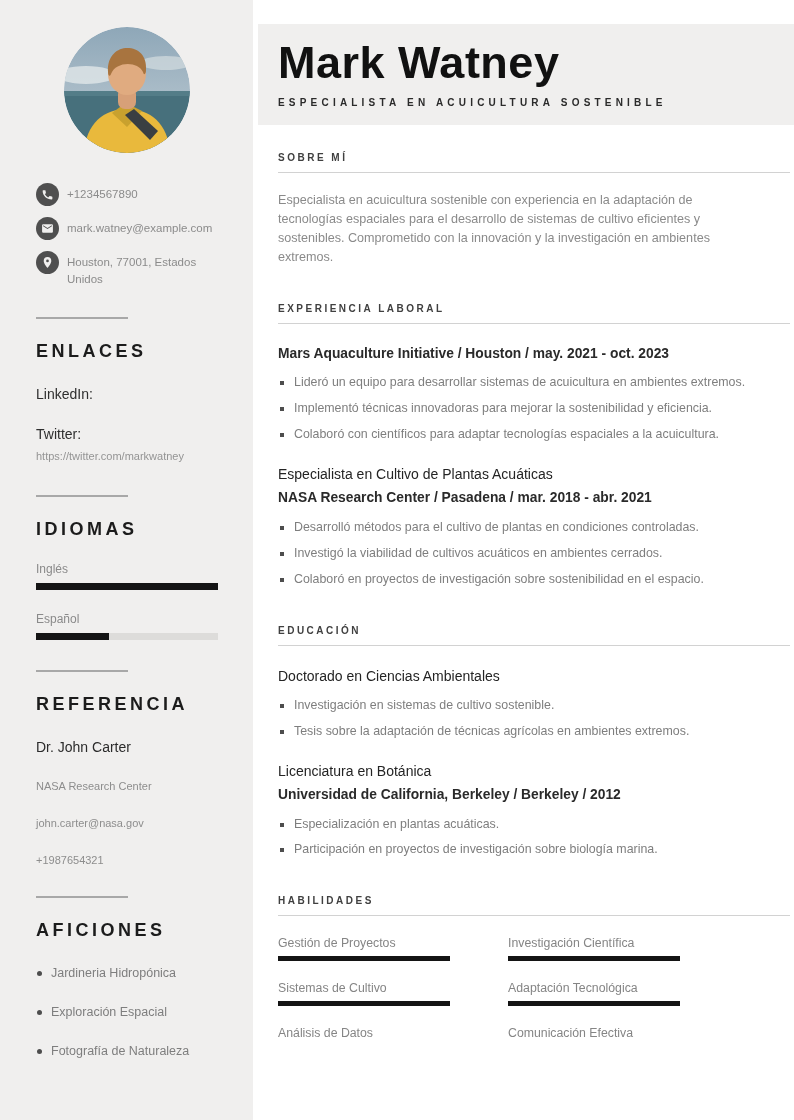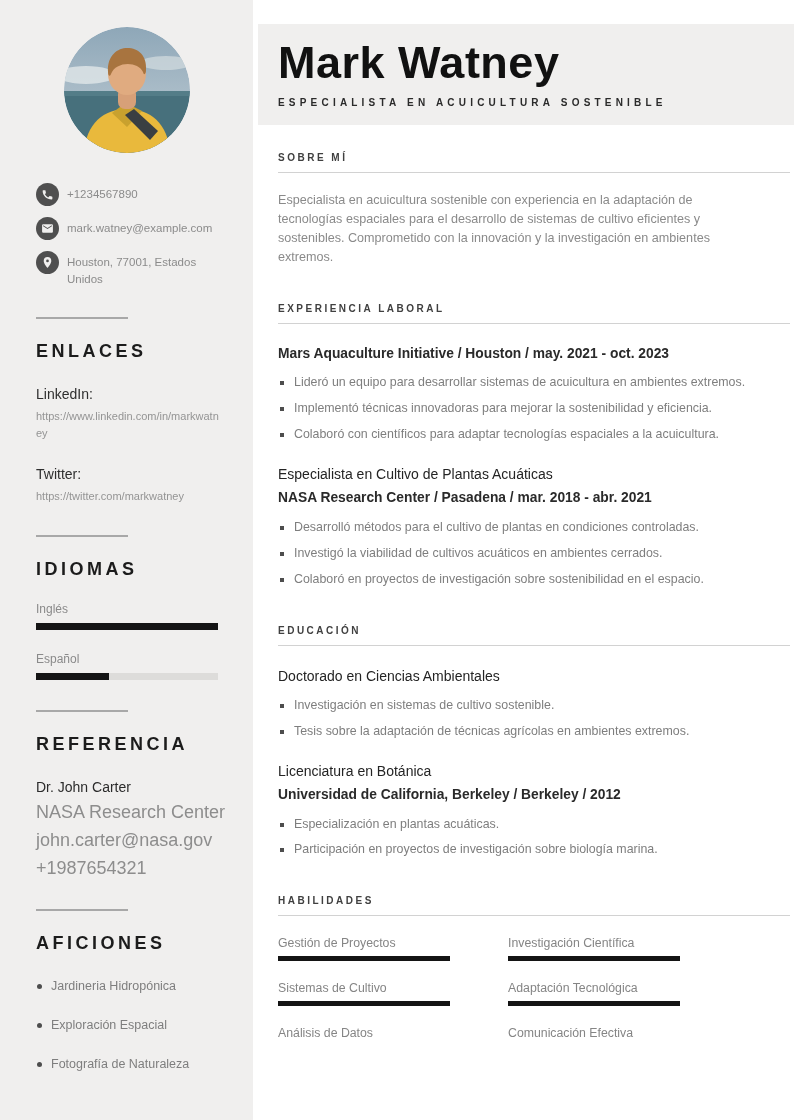--- a/index.html
+++ b/index.html
@@ -21,21 +21,21 @@
   .c-text.noBreak { word-break:normal; }
   .sdiv { width:92px; border-top:2px solid #a8a8a8; margin:30px 0 0 36px; }
   .s-section { margin:22px 0 0 36px; }
   .s-head { font-size:18px; font-weight:bold; letter-spacing:3.5px; color:#1c1c1c; }
   .link-label { font-size:14px; color:#2e2e2e; font-weight:500; margin-top:24px; }
   .link-url { font-size:11px; color:#949494; line-height:1.55; width:184px; word-break:break-all; margin-top:6px; }
   .lang-label { font-size:12px; color:#8a8a8a; margin-top:22px; }
   .bar-track { width:182px; height:7px; background:#dddcda; margin-top:7px; }
   .bar-fill { height:7px; background:#141414; }
   .ref-name { font-size:14px; color:#2b2b2b; font-weight:500; margin-top:24px; }
-  .ref-line { font-size:18px; color:#8d8d8d; margin-top:7px; }
+  .ref-line { font-size:11px; color:#8d8d8d; margin-top:25px; }
   .hobby { position:relative; font-size:12.5px; color:#7e7e7e; padding-left:15px; margin-top:25px; }
   .hobby::before { content:""; position:absolute; left:1px; top:5px; width:5px; height:5px; border-radius:50%; background:#4d4d4d; }
   
   .main { position:absolute; left:253px; top:0; width:541px; }
   .band { margin-top:24px; margin-left:5px; height:101px; background:#f0efee; padding:14px 0 0 20px; }
   .name { font-size:45px; font-weight:bold; color:#111111; letter-spacing:0.5px; line-height:1.1; }
   .job-title-band { font-size:10px; font-weight:600; letter-spacing:4.2px; color:#2b2b2b; margin-top:9px; }
   .content { padding:0 4px 0 25px; }
   .m-section { margin-top:27px; }
   .m-head { font-size:10px; font-weight:bold; letter-spacing:2.5px; color:#404040; }
@@ -109,21 +109,20 @@
       </span>
       <span class="c-text noBreak">Houston, 77001, Estados Unidos</span>
     </div>
   </div>
 
   <div class="sdiv"></div>
 
   <div class="s-section">
     <div class="s-head">ENLACES</div>
     <div class="link-label">LinkedIn:</div>
-    <div class="link-url">https://www.linkedin.com/in/markwatney</div>
     <div class="link-label">Twitter:</div>
     <div class="link-url">https://twitter.com/markwatney</div>
   </div>
 
   <div class="sdiv"></div>
 
   <div class="s-section">
     <div class="s-head">IDIOMAS</div>
     <div class="lang-label">Inglés</div>
     <div class="bar-track">

